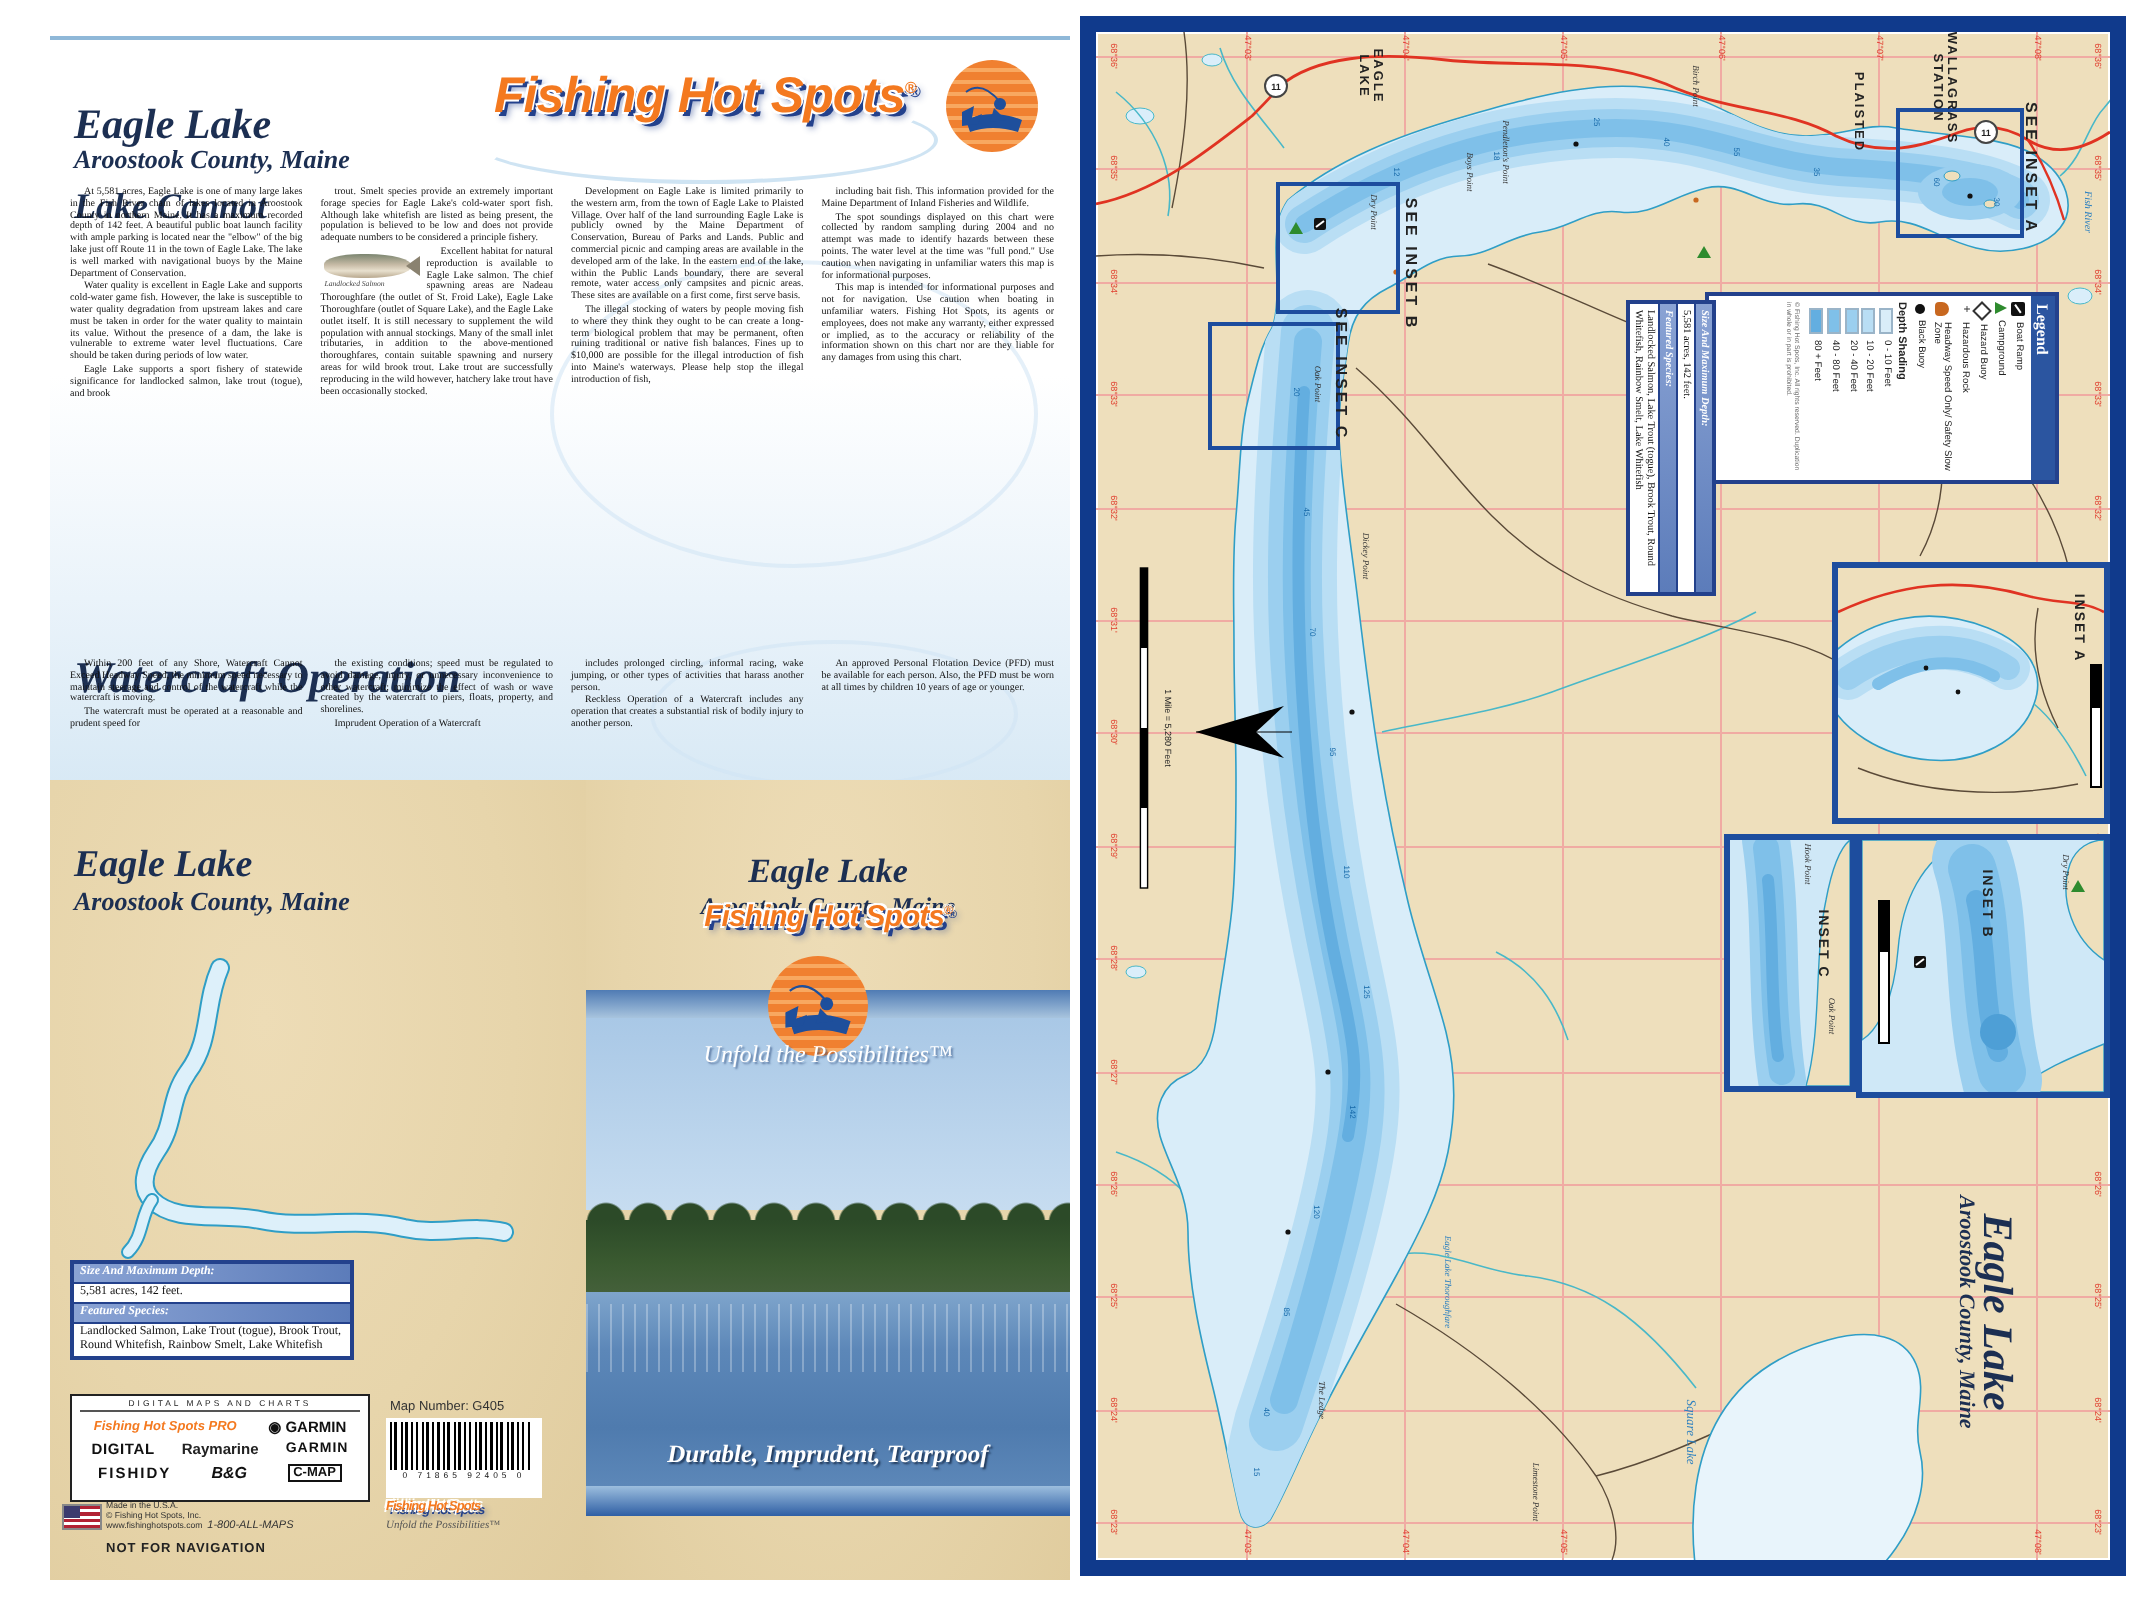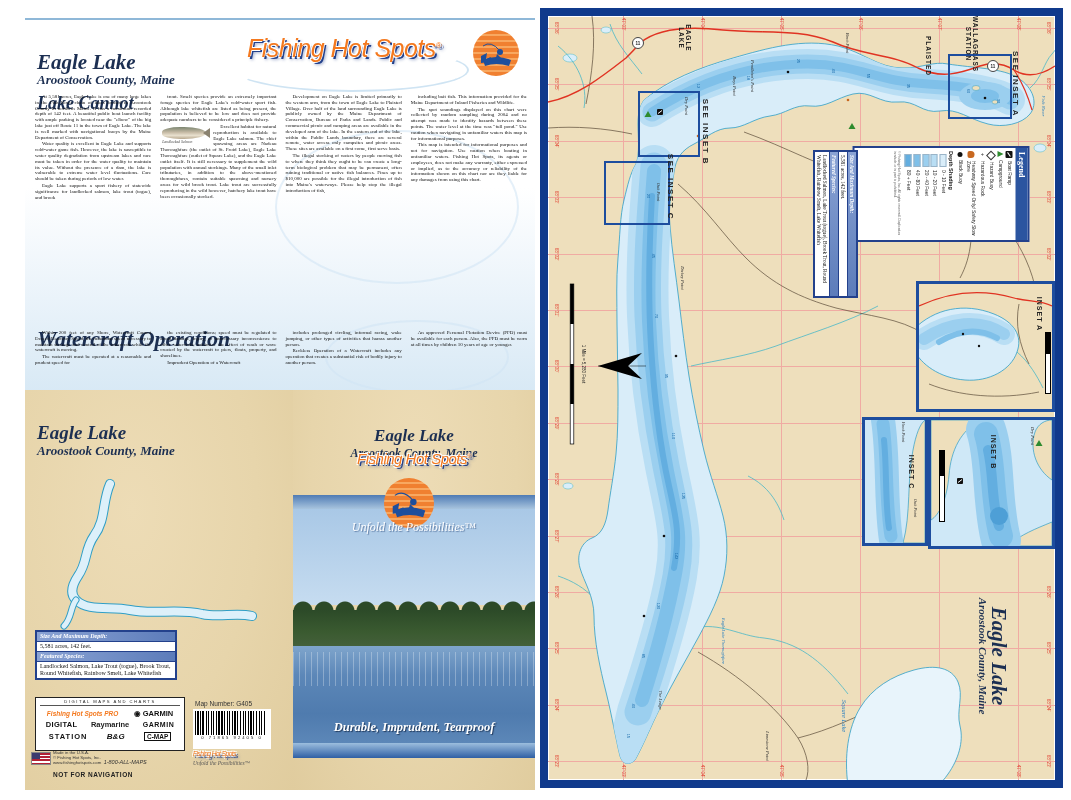--- a/index.html
+++ b/index.html
@@ -11,21 +11,21 @@
        white-space:pre;text-align:center;line-height:1.05;}
   .ctr{text-align:center;}
   
   .page-left{position:absolute;left:25px;top:18px;width:510px;height:372px;
     background:linear-gradient(180deg,#ffffff 0%,#ffffff 45%,#eaf3fa 75%,#d8e9f5 100%);
     border-top:2px solid #8fb8d8;}
   .wm{position:absolute;border:2px solid #cfe4f4;border-radius:50%;opacity:.55;}
   .lp-title{position:absolute;left:12px;top:16px;font-style:italic;font-weight:bold;font-size:21px;}
   .lp-sub{position:absolute;left:12px;top:41px;font-style:italic;font-weight:bold;font-size:13px;}
   .lp-head{position:absolute;left:12px;top:55px;font-style:italic;font-weight:bold;font-size:18px;}
-  .fhs-logo-text{font-family:"Liberation Sans",sans-serif;font-weight:normal;font-style:italic;
+  .fhs-logo-text{font-family:"Liberation Sans",sans-serif;font-weight:bold;font-style:italic;
     color:#f4791f;letter-spacing:-.5px;
     text-shadow:-1px -1px 0 #fff,1px -1px 0 #fff,-1px 1px 0 #fff,2px 2px 0 #23418c,3px 3px 3px rgba(35,65,140,.45);}
   .lp-logo{position:absolute;left:222px;top:14px;font-size:25px;}
   .lp-logo .reg{font-size:8px;vertical-align:super;}
   .emblem{position:absolute;border-radius:50%;overflow:hidden;
     background:repeating-linear-gradient(180deg,#f08030 0 4px,#f8a860 4px 6px);}
   .emblem svg{position:absolute;left:0;top:0;}
   .lp-emblem{left:448px;top:10px;width:46px;height:46px;}
   .swoosh{position:absolute;border:2px solid #bcd9ee;border-top-color:transparent;border-left-color:transparent;
     border-radius:50%;opacity:.7;}
@@ -258,21 +258,21 @@
       <div class="brand-row">
         <span class="b-fhspro">Fishing Hot Spots PRO</span>
         <span class="b-fishidy">◉ <span>GARMIN</span></span>
       </div>
       <div class="brand-row">
         <span class="b-lowrance">DIGITAL</span>
         <span class="b-raymarine">Raymarine</span>
         <span class="b-garmin">GARMIN</span>
       </div>
       <div class="brand-row">
-        <span class="b-simrad">STATION</span>
+        <span class="b-simrad">FISHIDY</span>
         <span class="b-bg">B&amp;G</span>
         <span class="b-cmap">C-MAP</span>
       </div>
     </div>
 
     <div class="map-number">Map Number: G405</div>
     <div class="barcode-box">
       <div class="barcode"></div>
       <div class="barcode-digits">0 71865 92405 0</div>
     </div>

